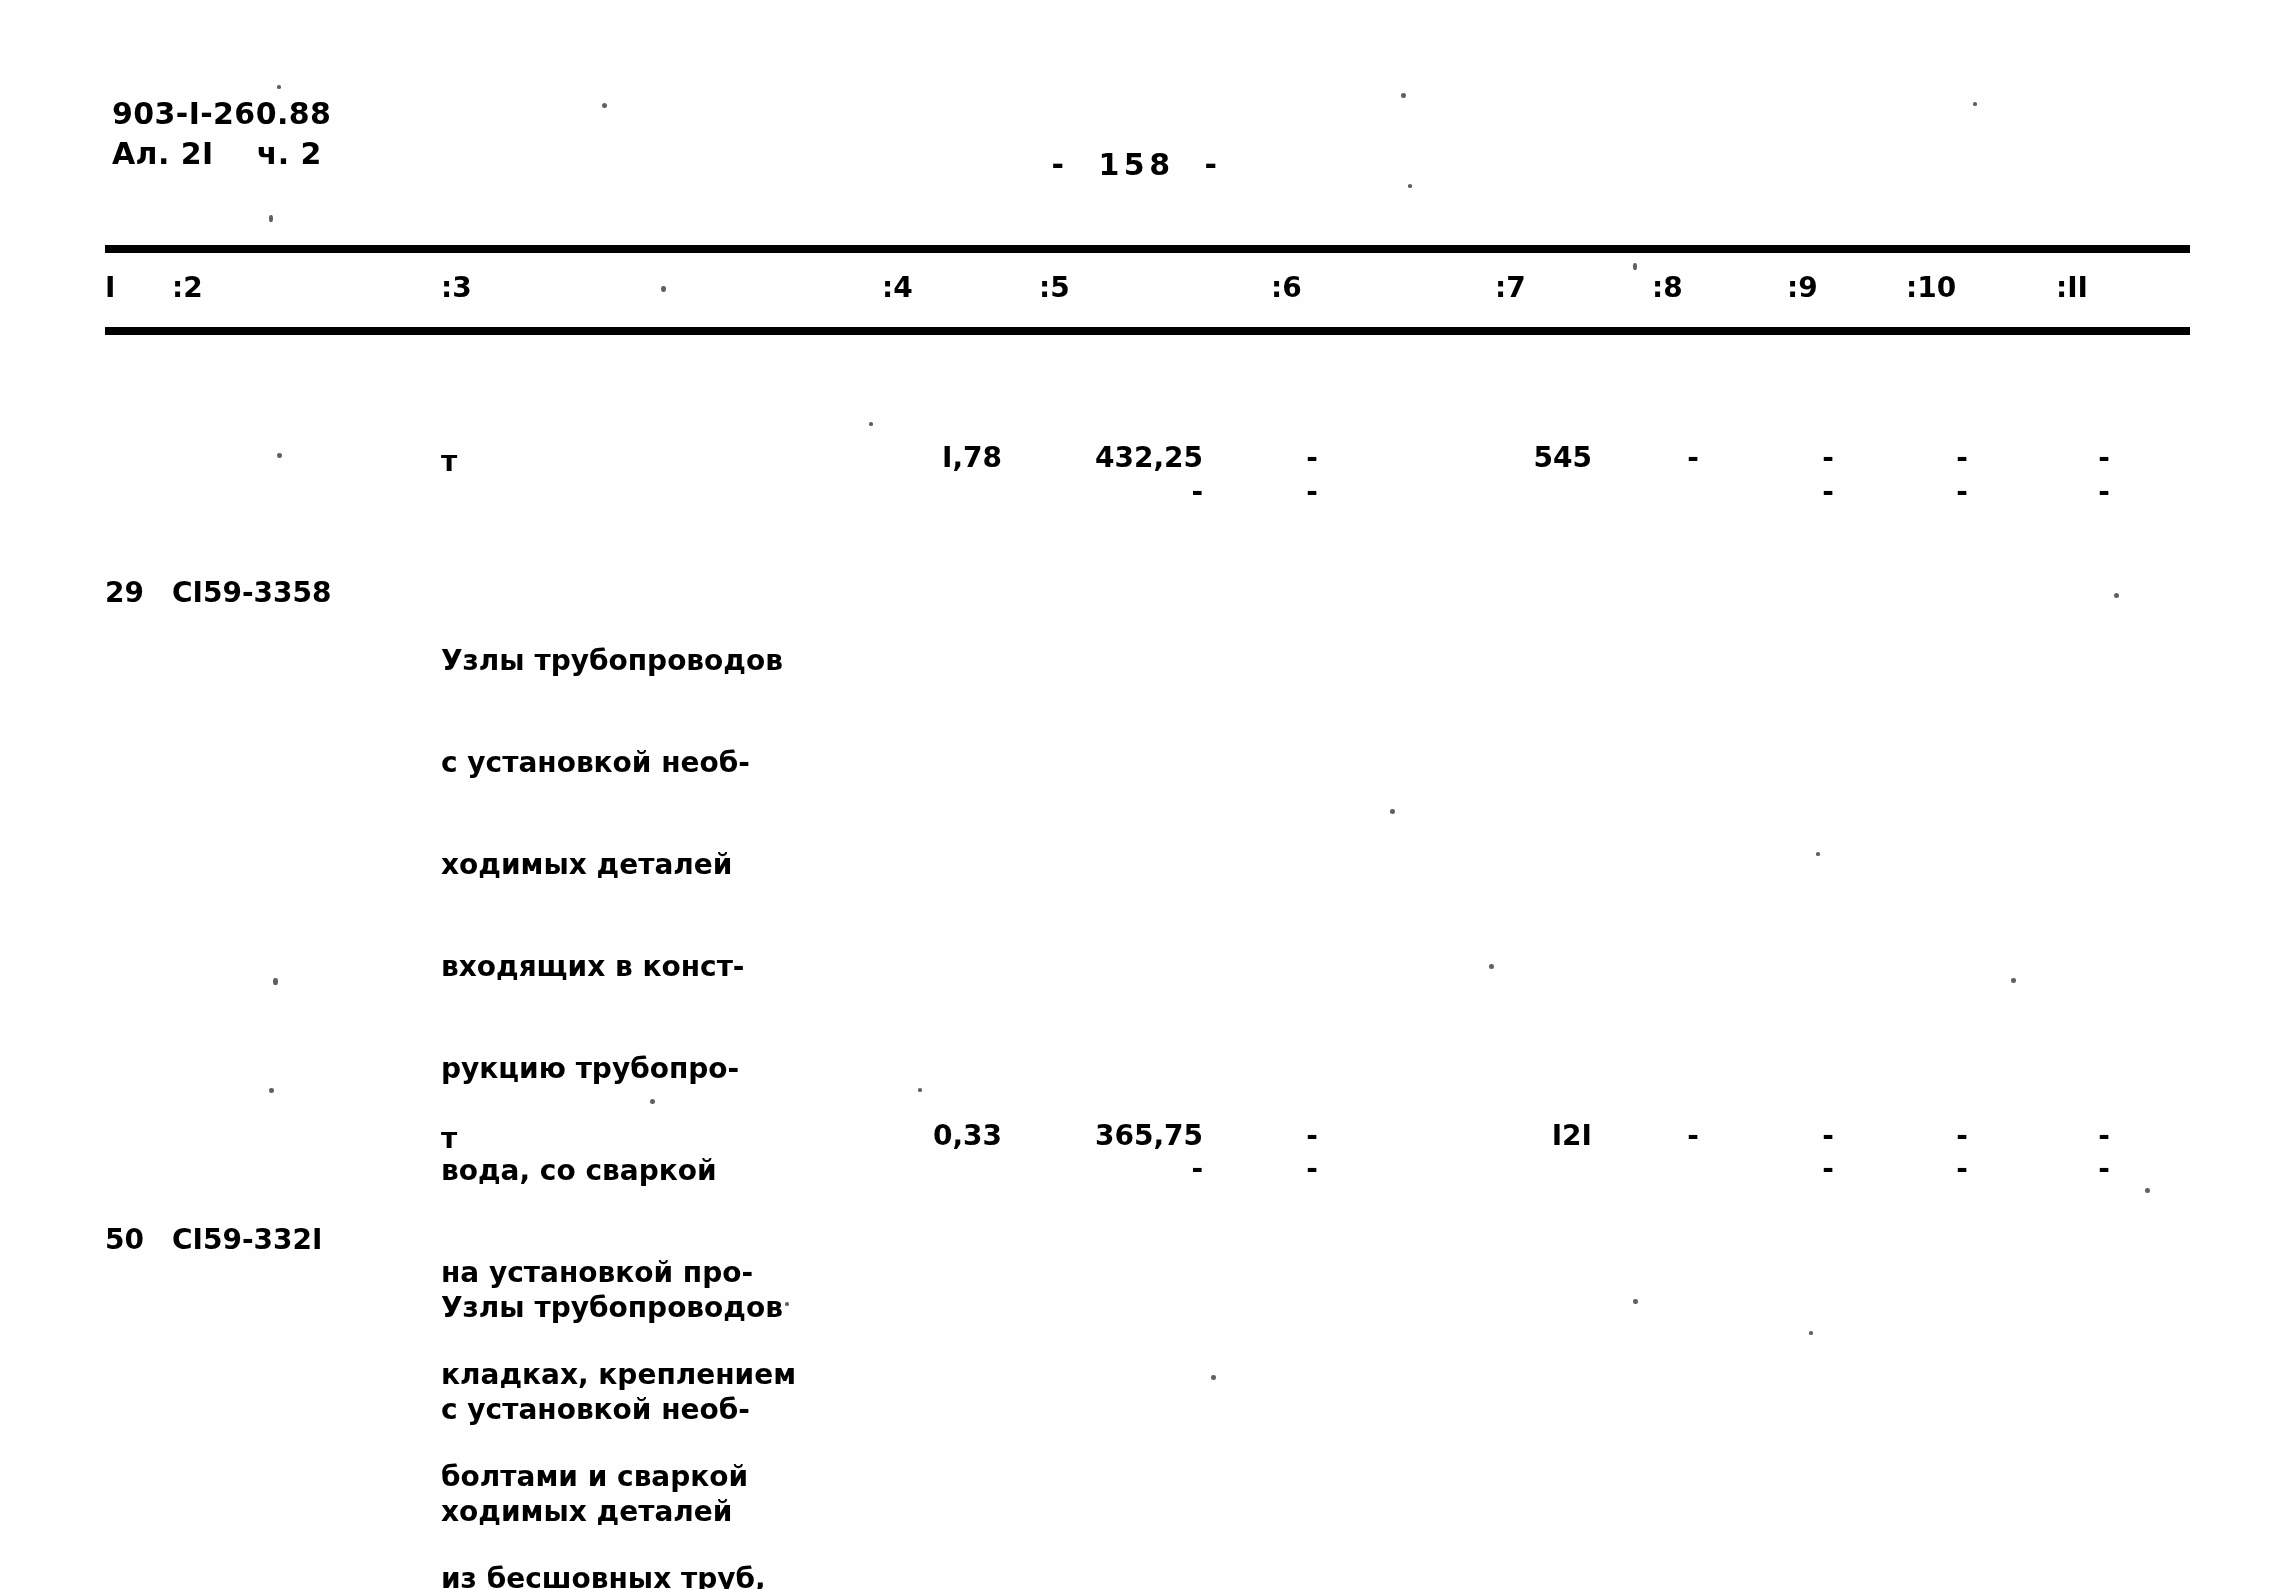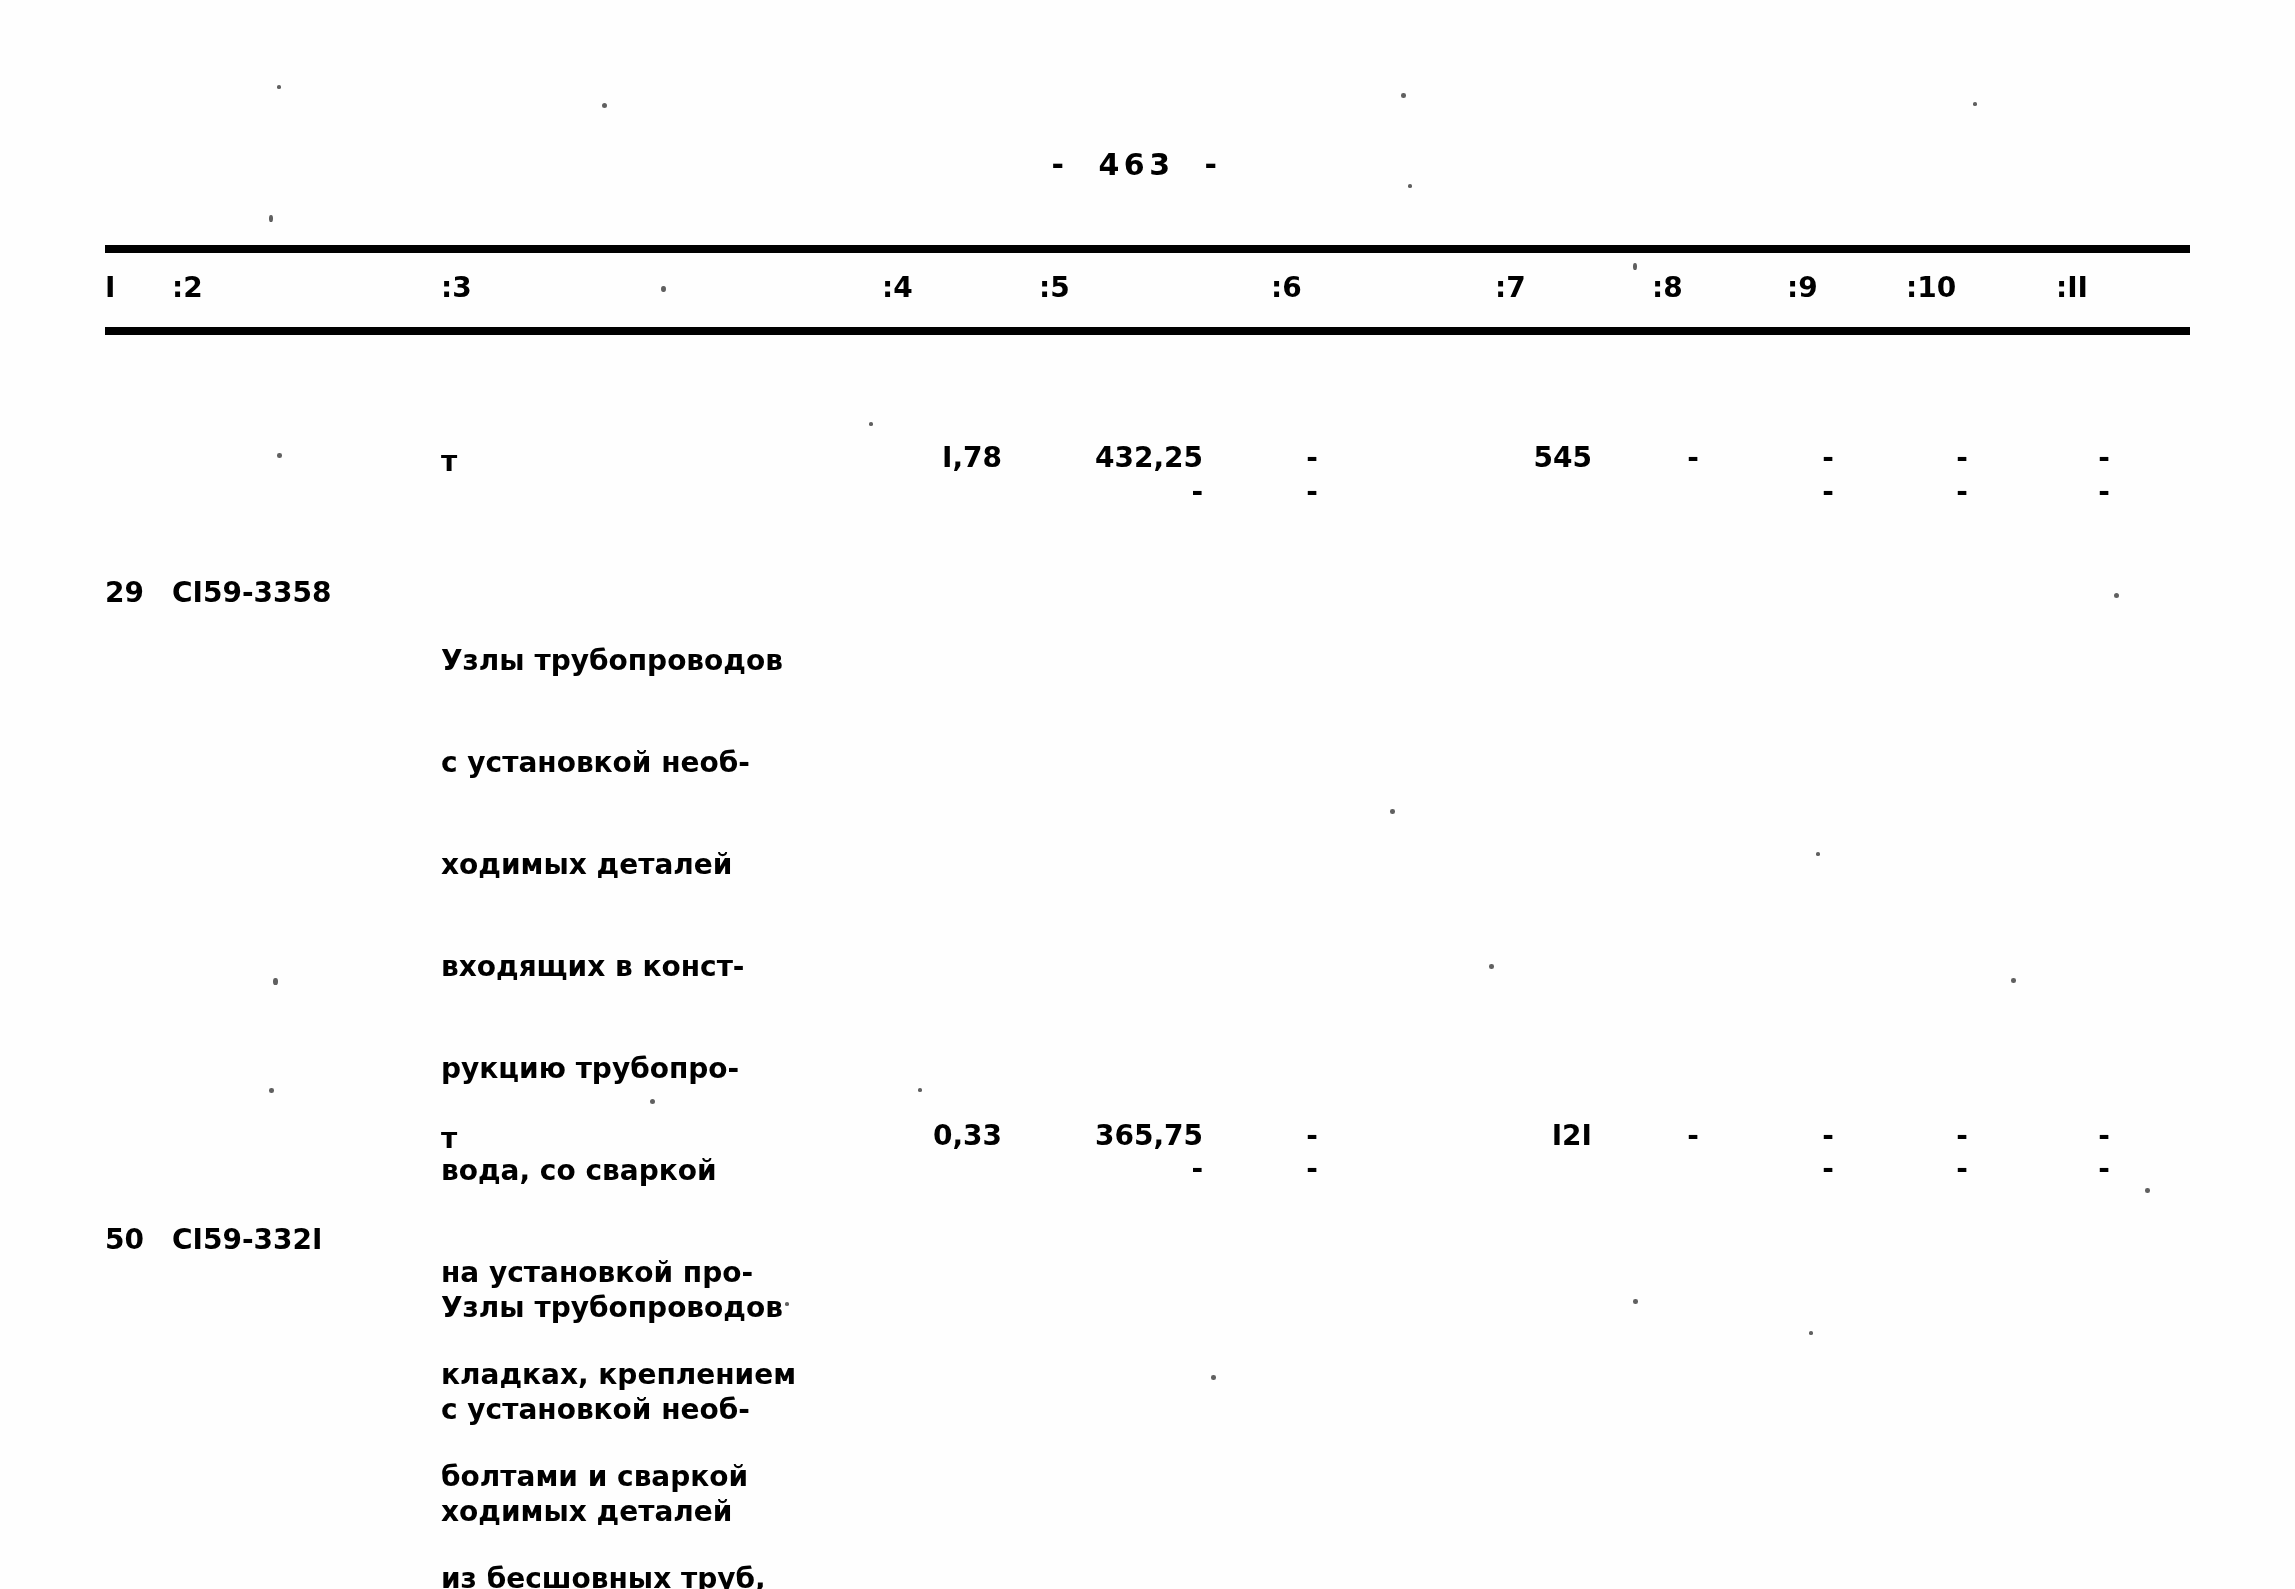--- a/index.html
+++ b/index.html
@@ -126,22 +126,26 @@
     background: #2b2b2b;
     border-radius: 50%;
     opacity: 0.75;
   }
 </style>
 </head>
 <body>
 
 <div class="page">
 
-
-  <div class="page-number">-  463  -</div>
+  <div class="doc-header">
+    <div class="doc-code">903-I-260.88</div>
+    <div class="doc-album">Ал. 2I    ч. 2</div>
+  </div>
+
+  <div class="page-number">-  158  -</div>
 
   <div class="rule rule-top"></div>
   <div class="rule rule-bottom"></div>
 
   <div class="col-headers">
     <div class="col-head" style="left:0px">I</div>
     <div class="col-head" style="left:67px">:2</div>
     <div class="col-head" style="left:336px">:3</div>
     <div class="col-head" style="left:777px">:4</div>
     <div class="col-head" style="left:934px">:5</div>

